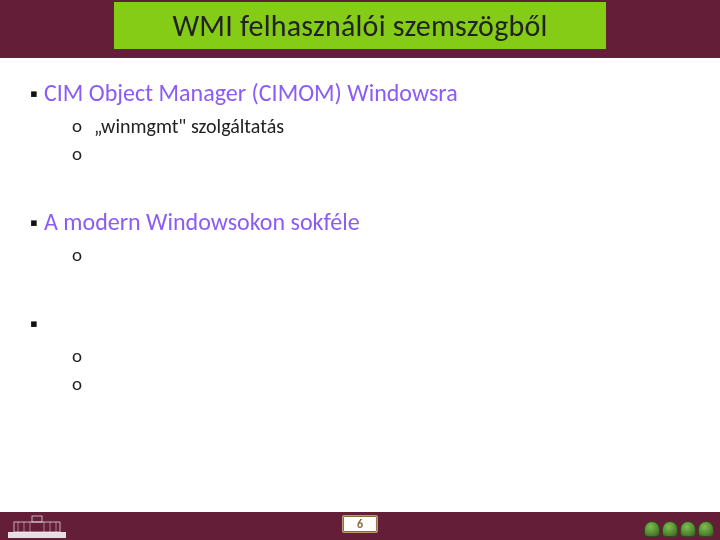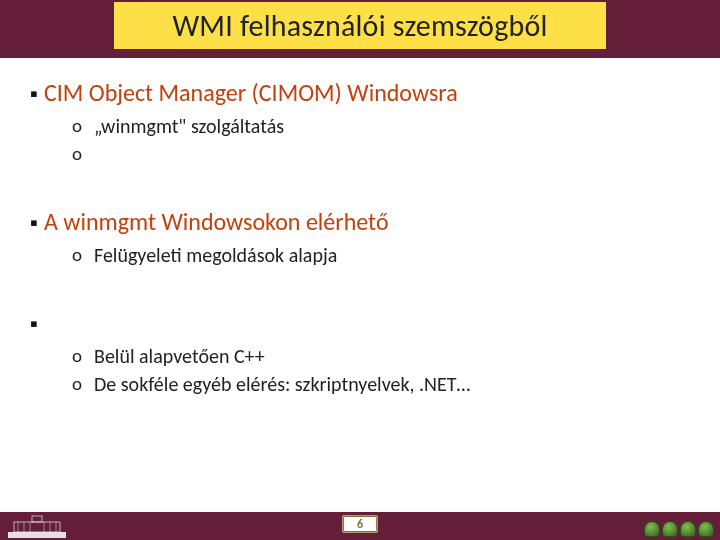--- a/index.html
+++ b/index.html
@@ -1,24 +1,24 @@
 <!DOCTYPE html>
 <html><head>
 <meta charset="utf-8">
 <style>
   * { margin: 0; padding: 0; box-sizing: border-box; }
   html, body { width: 720px; height: 540px; font-family: Calibri, "Segoe UI", Arial, sans-serif; background: #fff; }
   .slide { width: 720px; height: 540px; position: relative; overflow: hidden; }
   .title-bar { background: #651e38; height: 58px; display: flex; align-items: flex-start; justify-content: center; padding-top: 2px; }
-  .title-inner { background: #fde047; width: 492px; height: 50px; border-bottom: 3px solid #651e38; display: flex; align-items: center; justify-content: center; }
+  .title-inner { background: #84cc16; width: 492px; height: 50px; border-bottom: 3px solid #651e38; display: flex; align-items: center; justify-content: center; }
   .title-text { font-size: 30px; color: #222; font-weight: 400; letter-spacing: 0.2px; }
   .content { padding: 14px 30px 0 30px; }
   .bullet-l1 { display: flex; align-items: flex-start; margin-top: 6px; margin-bottom: 4px; }
   .bullet-l1 .marker { width: 14px; flex-shrink: 0; font-size: 22px; color: #111; line-height: 30px; padding-top: 1px; }
-  .bullet-l1 .txt { font-size: 24px; color: #c2410c; line-height: 30px; }
+  .bullet-l1 .txt { font-size: 24px; color: #8b5cf6; line-height: 30px; }
   .bullet-l2 { display: flex; align-items: flex-start; margin-left: 42px; margin-top: 2px; }
   .bullet-l2 .marker { width: 22px; flex-shrink: 0; font-size: 19px; color: #222; line-height: 26px; }
   .bullet-l2 .txt { font-size: 20px; color: #222; line-height: 26px; }
   .gap { height: 34px; }
   .footer { position: absolute; left: 0; bottom: 0; width: 720px; height: 28px; background: #651e38; display: flex; align-items: center; justify-content: center; }
   .page-badge { position: absolute; left: 50%; transform: translateX(-50%); bottom: 7px; background: #fff; border: 1px solid #b89a6c; border-radius: 2px; padding: 1px 14px; font-size: 12px; font-weight: 600; color: #8a6d3b; box-shadow: 0 0 0 1px #8a6d3b inset; }
   .footer-left { position: absolute; left: 8px; bottom: 2px; display: flex; align-items: flex-end; gap: 2px; }
   .footer-left svg { display: block; }
   .footer-right { position: absolute; right: 6px; bottom: 3px; display: flex; gap: 2px; }
   .pill { width: 16px; height: 16px; border-radius: 8px 8px 4px 4px; background: radial-gradient(circle at 40% 35%, #7fbf4f, #355e1f); border: 1px solid #2d4d1a; }
@@ -45,39 +45,36 @@
       <div class="txt">„winmgmt" szolgáltatás</div>
     </div>
     <div class="bullet-l2">
       <div class="marker">o</div>
     </div>
 
     <div class="gap"></div>
 
     <div class="bullet-l1">
       <div class="marker">▪</div>
-      <div class="txt">A winmgmt Windowsokon elérhető</div>
+      <div class="txt">A modern Windowsokon sokféle</div>
     </div>
     <div class="bullet-l2">
       <div class="marker">o</div>
-      <div class="txt">Felügyeleti megoldások alapja</div>
     </div>
 
     <div class="gap"></div>
 
     <div class="bullet-l1">
       <div class="marker">▪</div>
     </div>
     <div class="bullet-l2">
       <div class="marker">o</div>
-      <div class="txt">Belül alapvetően C++</div>
     </div>
     <div class="bullet-l2">
       <div class="marker">o</div>
-      <div class="txt">De sokféle egyéb elérés: szkriptnyelvek, .NET…</div>
     </div>
 
   </div>
 
   <div class="footer"></div>
 
   <div class="footer-left">
     <svg width="58" height="24" viewBox="0 0 58 24">
       <rect x="0" y="18" width="58" height="6" fill="#fff" opacity="0.85"></rect>
       <rect x="6" y="8" width="46" height="10" fill="none" stroke="#fff" stroke-width="0.8" opacity="0.8"></rect>

